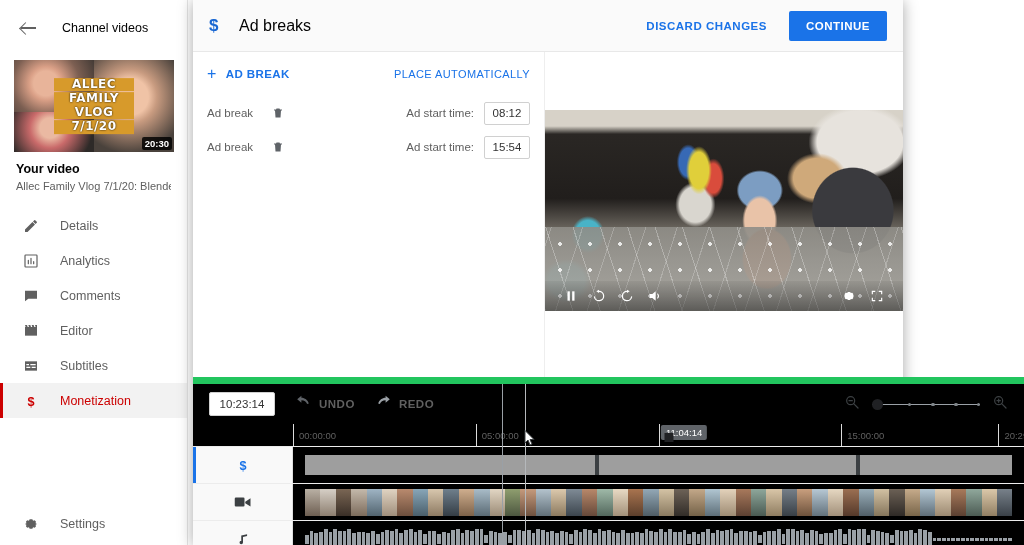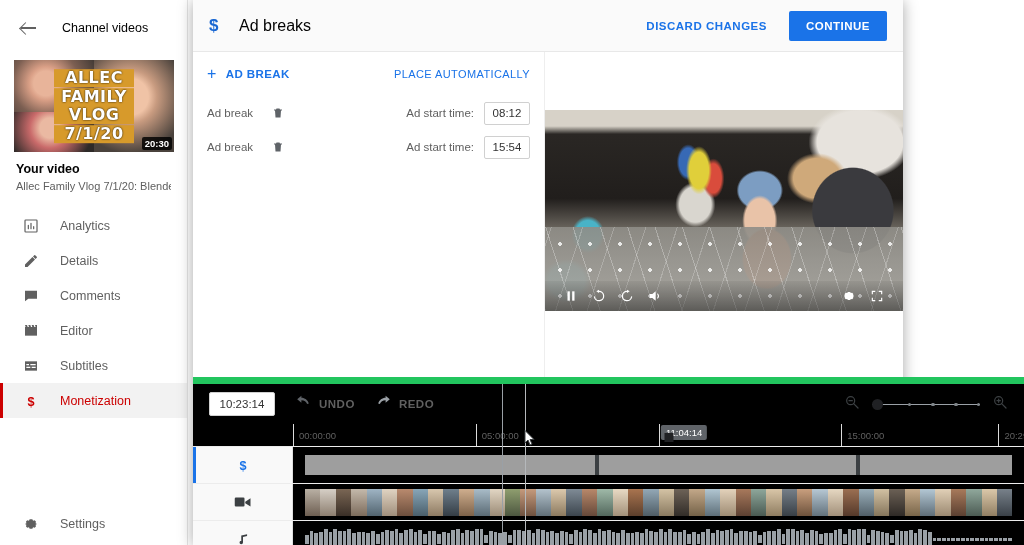--- a/index.html
+++ b/index.html
@@ -37,21 +37,21 @@
   .tq { position: absolute; background-size: cover; }
   .tq1 { left: 0; top: 0; width: 50%; height: 56%;
     background: radial-gradient(circle at 40% 45%, #e8b49a 0 22%, #d99f86 30%, #7c5f52 60%, #3c3632 100%); }
   .tq2 { left: 50%; top: 0; width: 50%; height: 100%;
     background: radial-gradient(circle at 45% 40%, #f0c3a6 0 26%, #c89b80 38%, #4a423c 80%); }
   .tq3 { left: 0; top: 56%; width: 50%; height: 44%;
     background: radial-gradient(circle at 45% 40%, #eab9a2 0 20%, #c96a6a 40%, #2e2a28 85%); }
   .thumb-title {
     position: absolute; left: 50%; top: 50%; transform: translate(-50%,-50%);
     text-align: center; font-family: "DejaVu Sans", sans-serif; font-weight: bold;
-    font-size: 16px; line-height: 1.12; color: #fff; letter-spacing: .5px;
+    font-size: 12px; line-height: 1.12; color: #fff; letter-spacing: .5px;
     text-shadow: 0 0 2px #000;
   }
   .thumb-title span { display: block; background: #d79a2b; padding: 0 2px; margin: 1px 0; }
   .thumb-dur {
     position: absolute; right: 2px; bottom: 2px; background: rgba(0,0,0,.82);
     color: #fff; font-size: 9.5px; padding: 1px 3px; border-radius: 2px; font-weight: 600;
   }
   .yourvid { padding: 10px 16px 0 16px; }
   .yourvid-label { font-size: 12.5px; font-weight: bold; color: #030303; }
   .yourvid-sub { font-size: 11px; color: #606060; margin-top: 4px; white-space: nowrap; overflow: hidden; }
@@ -231,34 +231,34 @@
       </div>
 
       <div class="yourvid">
         <div class="yourvid-label">Your video</div>
         <div class="yourvid-sub">Allec Family Vlog 7/1/20: Blender M..</div>
       </div>
 
       <div class="sb-nav">
         <div class="sb-item">
           <span class="sb-ico">
+            <svg width="16" height="16" viewBox="0 0 24 24" fill="#606060">
+                <path d="M3 17.2V21h3.8L18 9.8 14.2 6 3 17.2zM20.7 7.1c.4-.4.4-1 0-1.4l-2.4-2.4a1 1 0 0 0-1.4 0L15 5.2 18.8 9l1.9-1.9z"></path>
+              </svg>
+          </span>
+          <span>Details</span>
+        </div>
+        <div class="sb-item">
+          <span class="sb-ico">
             <svg width="16" height="16" viewBox="0 0 24 24" fill="none" stroke="#606060" stroke-width="1.8">
                 <rect x="3" y="3" width="18" height="18" rx="1"></rect>
                 <path d="M8 16V11M12 16V8M16 16v-3" stroke-linecap="round"></path>
               </svg>
           </span>
           <span>Analytics</span>
-        </div>
-        <div class="sb-item">
-          <span class="sb-ico">
-            <svg width="16" height="16" viewBox="0 0 24 24" fill="#606060">
-                <path d="M3 17.2V21h3.8L18 9.8 14.2 6 3 17.2zM20.7 7.1c.4-.4.4-1 0-1.4l-2.4-2.4a1 1 0 0 0-1.4 0L15 5.2 18.8 9l1.9-1.9z"></path>
-              </svg>
-          </span>
-          <span>Details</span>
         </div>
         <div class="sb-item">
           <span class="sb-ico">
             <svg width="16" height="16" viewBox="0 0 24 24" fill="#606060">
                 <path d="M3 4h18v12H8l-5 4V4z"></path>
               </svg>
           </span>
           <span>Comments</span>
         </div>
         <div class="sb-item">

